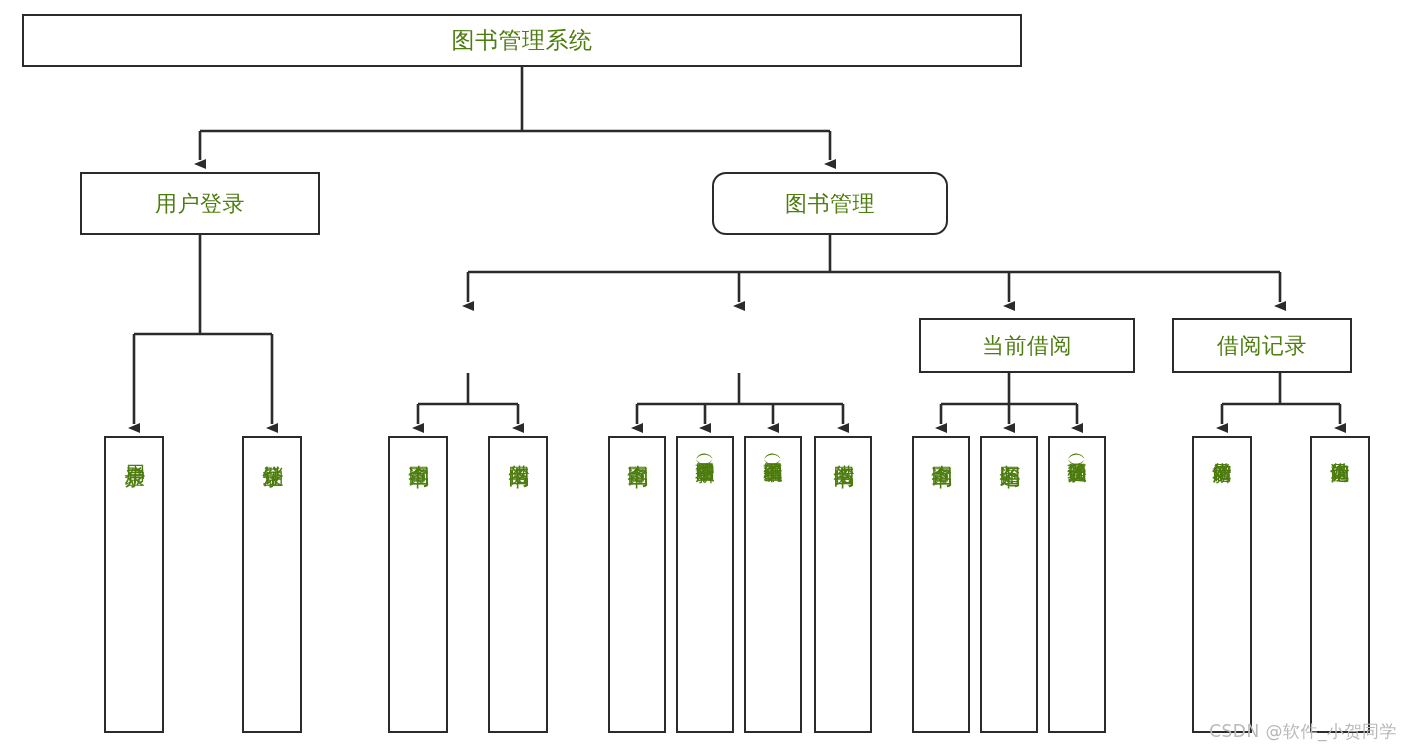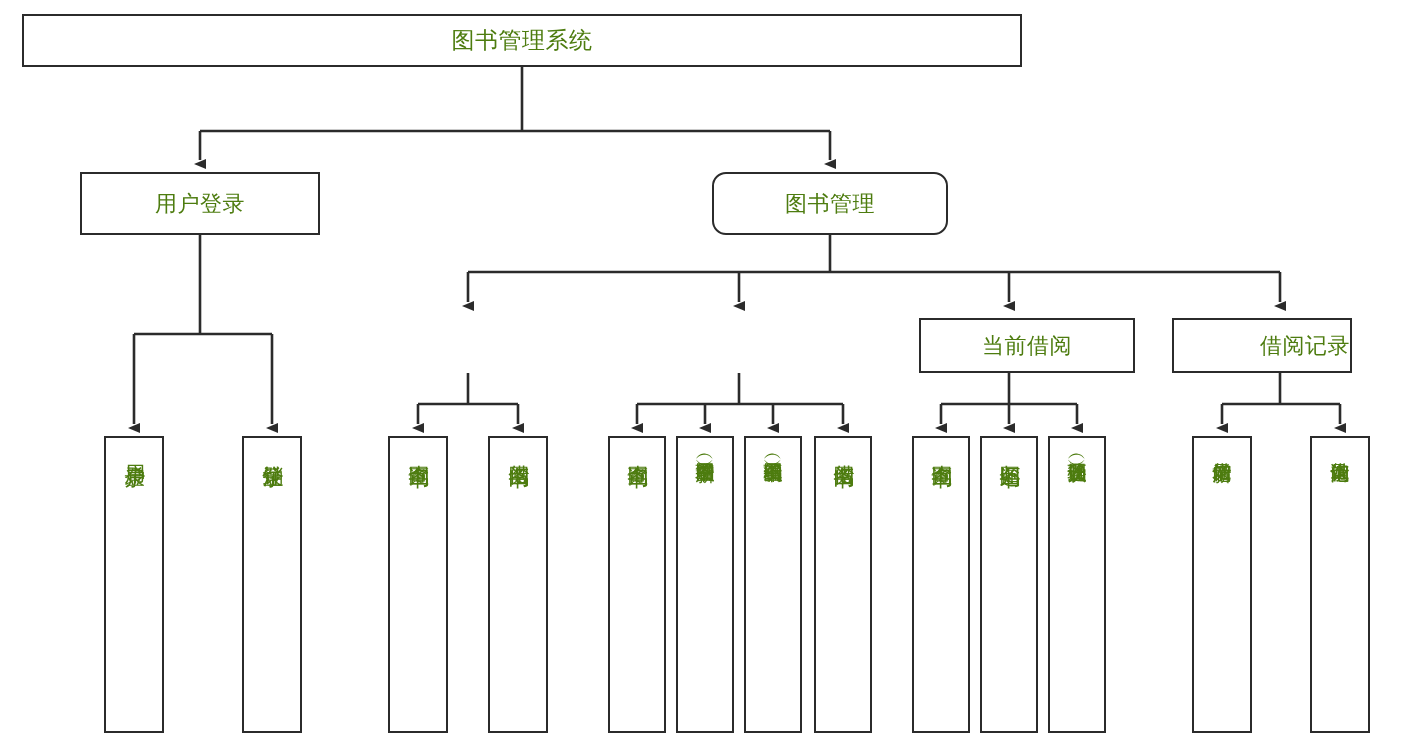--- a/index.html
+++ b/index.html
@@ -146,21 +146,21 @@
   <div class="node h" id="node-book-management" style="left:712px; top:172px; width:236px; height:63px;border-radius:14px;">
     <span class="node-label">图书管理</span>
   </div>
 
 
 
   <div class="node h" id="node-current-borrow" style="left:872px; top:318px; width:216px; height:55px;margin-left:47px;">
     <span class="node-label">当前借阅</span>
   </div>
 
-  <div class="node h" id="node-borrow-record" style="left:1172px; top:318px; width:180px; height:55px;justify-content:flex-end;">
+  <div class="node h" id="node-borrow-record" style="left:1172px; top:318px; width:180px; height:55px;">
     <span class="node-label">借阅记录</span>
   </div>
 
   <div class="node v" style="left:104px; top:436px; width:60px; height:297px;">
     <span class="node-label">用户登录</span>
   </div>
 
   <div class="node v" style="left:242px; top:436px; width:60px; height:297px;">
     <span class="node-label">注销登录</span>
   </div>
@@ -202,14 +202,15 @@
   </div>
 
   <div class="node v narrow" style="left:1192px; top:436px; width:60px; height:297px;">
     <span class="node-label">新增借阅记录</span>
   </div>
 
   <div class="node v narrow" style="left:1310px; top:436px; width:60px; height:297px;">
     <span class="node-label">查询借阅记录</span>
   </div>
 
+  <div id="watermark">CSDN @软件_小贺同学</div>
 
 </div>
 
 </body></html>

